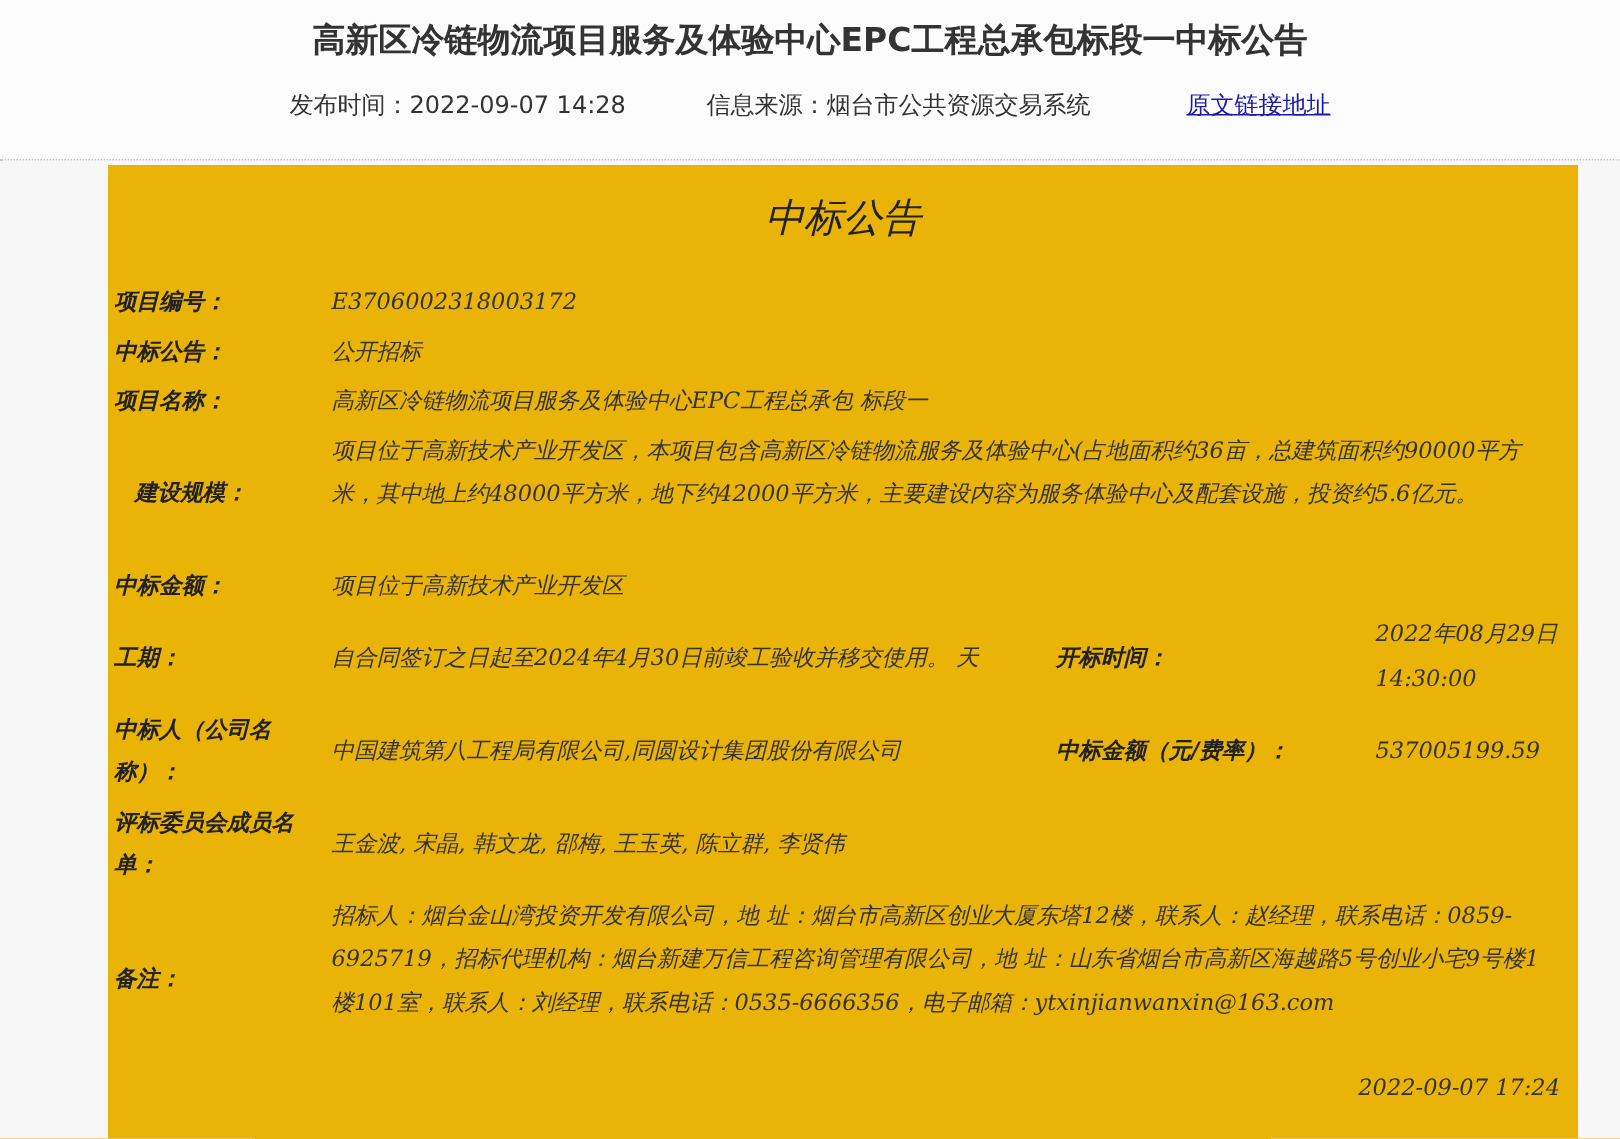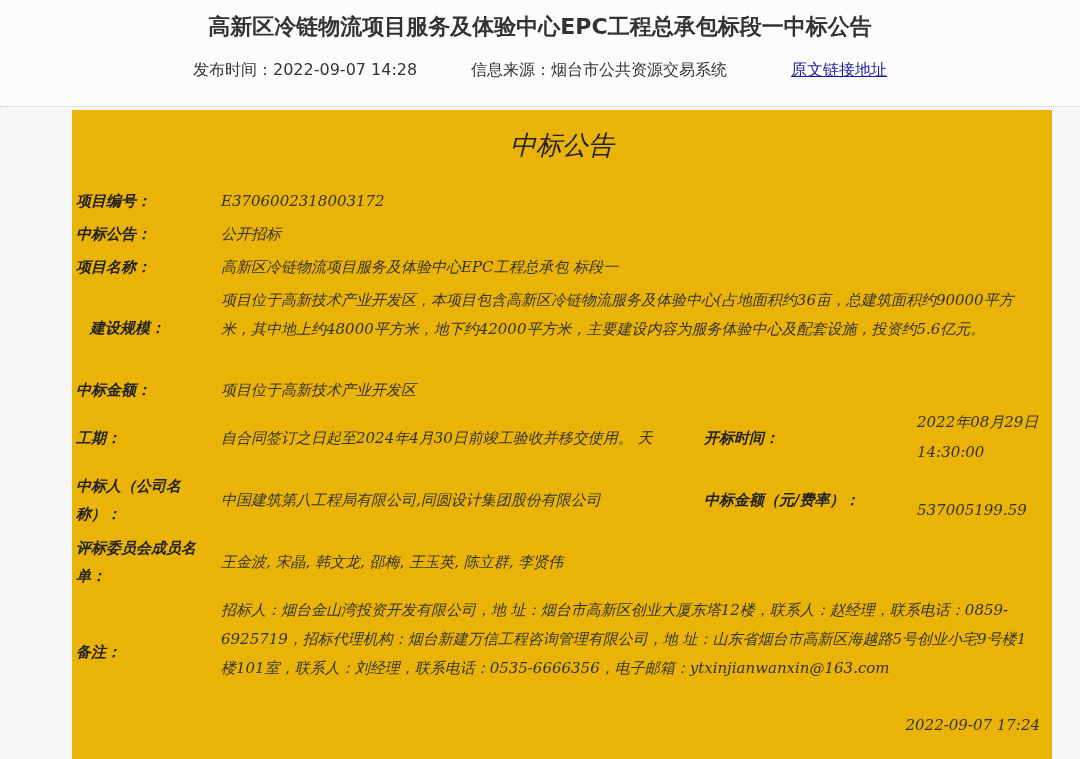--- a/index.html
+++ b/index.html
@@ -108,21 +108,21 @@
     <div class="val" style="top:16px;">自合同签订之日起至2024年4月30日前竣工验收并移交使用。 天</div>
     <div class="lbl" style="left:632px; top:16px;">开标时间：</div>
     <div class="val" style="left:845px; top:0px;">2022年08月29日</div>
     <div class="val" style="left:845px; top:30px;">14:30:00</div>
   </div>
 
   <div class="row" style="top:362px;">
     <div class="lbl" style="width:130px;">中标人（公司名称）：</div>
     <div class="val" style="top:14px;">中国建筑第八工程局有限公司,同圆设计集团股份有限公司</div>
     <div class="lbl" style="left:632px; top:14px;">中标金额（元/费率）：</div>
-    <div class="val" style="left:845px; top:14px;margin-top:10px;">537005199.59</div>
+    <div class="val" style="left:845px; top:14px;">537005199.59</div>
   </div>
 
   <div class="row" style="top:424px;">
     <div class="lbl" style="width:145px;">评标委员会成员名单：</div>
     <div class="val" style="top:14px;">王金波, 宋晶, 韩文龙, 邵梅, 王玉英, 陈立群, 李贤伟</div>
   </div>
 
   <div class="row" style="top:486px;">
     <div class="lbl" style="top:42px;text-align:center;">备注：</div>
     <div class="val wrap" style="line-height:29px;">招标人：烟台金山湾投资开发有限公司，地 址：烟台市高新区创业大厦东塔12楼，联系人：赵经理，联系电话：0859-6925719，招标代理机构：烟台新建万信工程咨询管理有限公司，地 址：山东省烟台市高新区海越路5号创业小宅9号楼1楼101室，联系人：刘经理，联系电话：0535-6666356，电子邮箱：ytxinjianwanxin@163.com</div>

